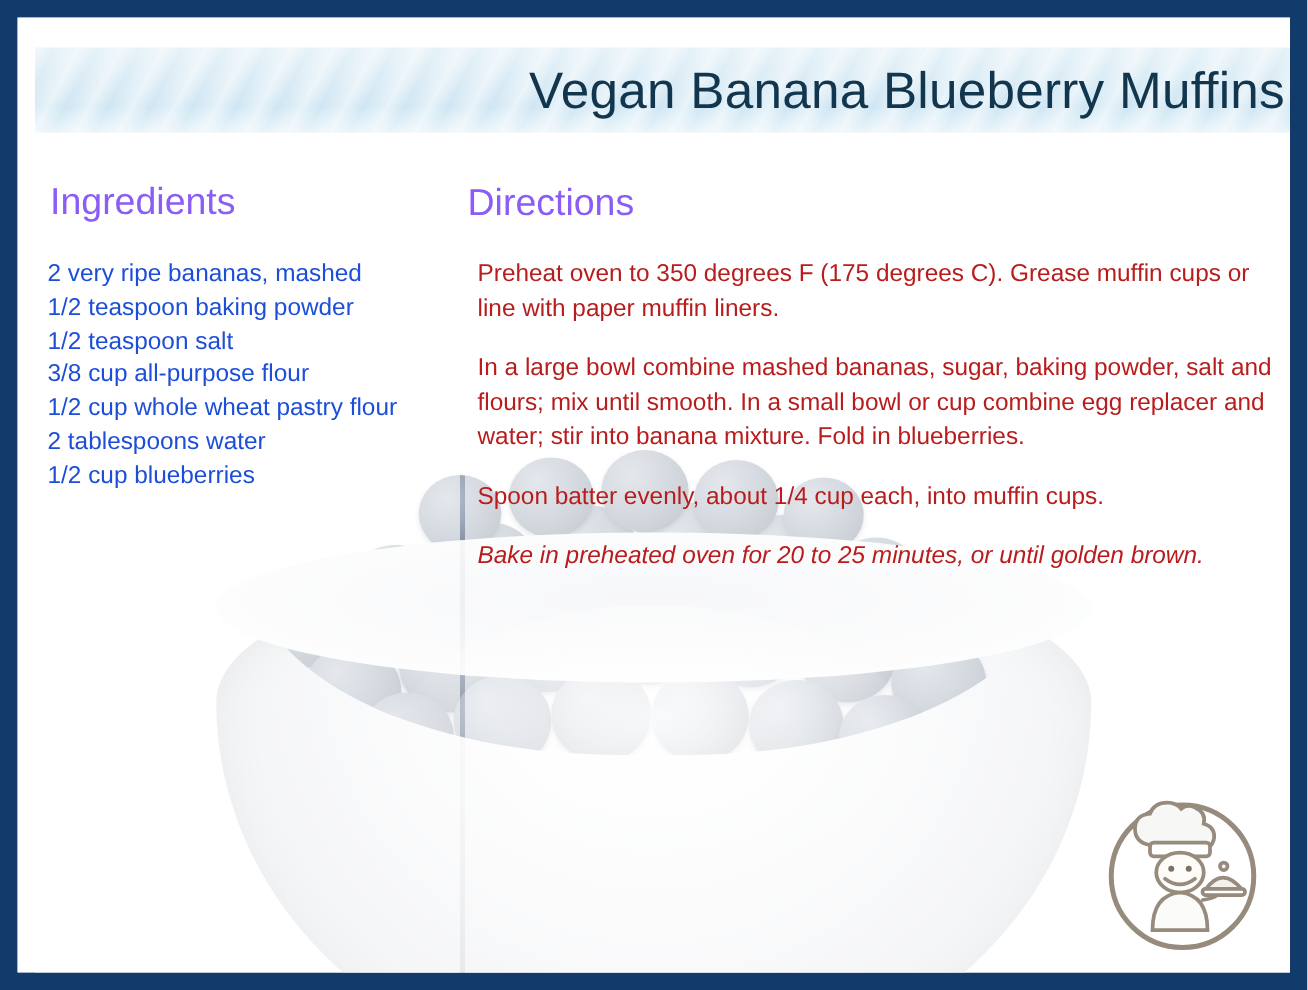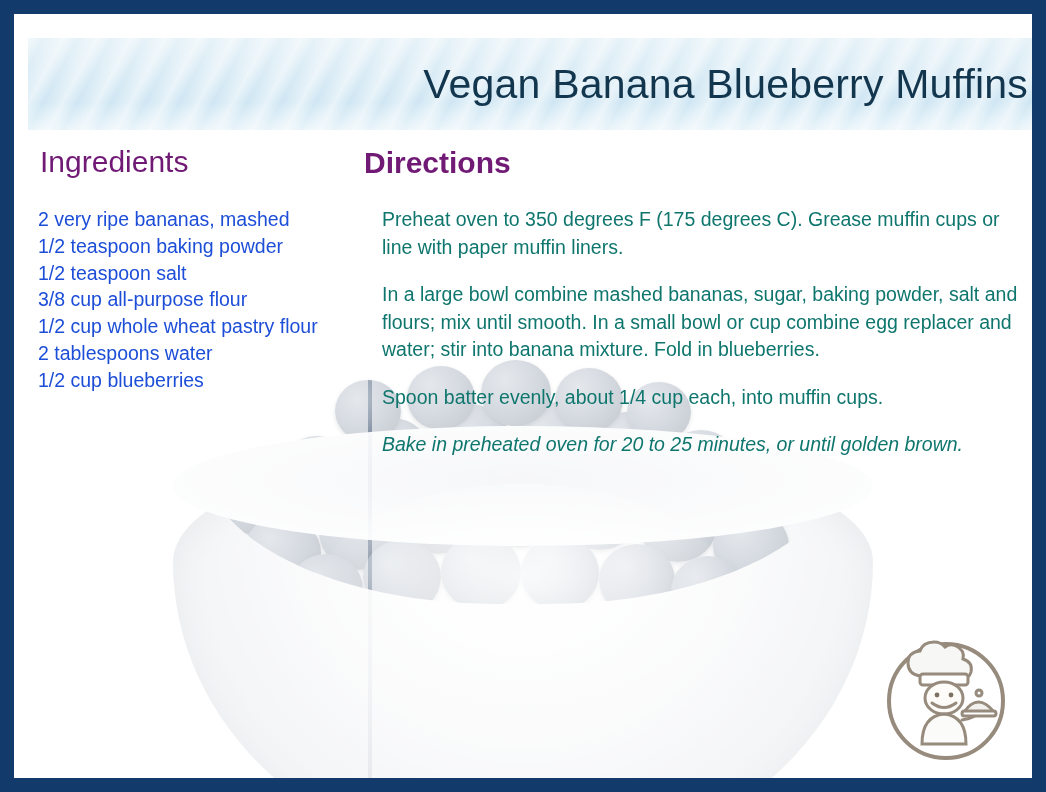--- a/index.html
+++ b/index.html
@@ -87,21 +87,21 @@
     border-radius: 50%;
     background: radial-gradient(ellipse at 50% 40%, rgba(255,255,255,0.85) 0%, rgba(255,255,255,0) 70%);
   }
 
   
   #title-banner {
     position: absolute;
     left: 14px;
     top: 24px;
     width: 1018px;
-    height: 92px;
+    height: 68px;
     z-index: 3;
     background:
       repeating-linear-gradient(118deg, rgba(255,255,255,0.55) 0px, rgba(255,255,255,0.0) 14px, rgba(255,255,255,0.45) 30px),
       linear-gradient(180deg, #e6f2f8 0%, #d9ebf5 40%, #cfe6f3 70%, #e9f4fa 100%);
     display: flex;
     align-items: center;
     justify-content: flex-end;
     box-sizing: border-box;
     padding-right: 18px;
   }
@@ -141,30 +141,29 @@
     align-items: center;
   }
   #ingredients-head {
     left: 14px;
     top: 126px;
     width: 192px;
     height: 44px;
     padding-left: 12px;
   }
   #directions-head {
-    left: 340px;
+    left: 350px;
     top: 126px;
     width: 172px;
     height: 46px;
     padding-left: 10px;
-    font-weight: bold;
   }
   .section-head .label {
     font-size: 30px;
-    color: #701a75;
+    color: #8b5cf6;
   }
 
   
   #ingredients-list {
     position: absolute;
     left: 24px;
     top: 192px;
     width: 330px;
     z-index: 5;
     font-size: 19.5px;
@@ -174,21 +173,21 @@
   #ingredients-list .item { white-space: nowrap; }
 
   #directions-body {
     position: absolute;
     left: 368px;
     top: 192px;
     width: 650px;
     z-index: 5;
     font-size: 19.5px;
     line-height: 27.5px;
-    color: #0f766e;
+    color: #b91c1c;
   }
   #directions-body p {
     margin: 0 0 20px 0;
   }
   #directions-body p:last-child { margin-bottom: 0; font-style: italic; }
 
   
   #chef-logo {
     position: absolute;
     right: 22px;

